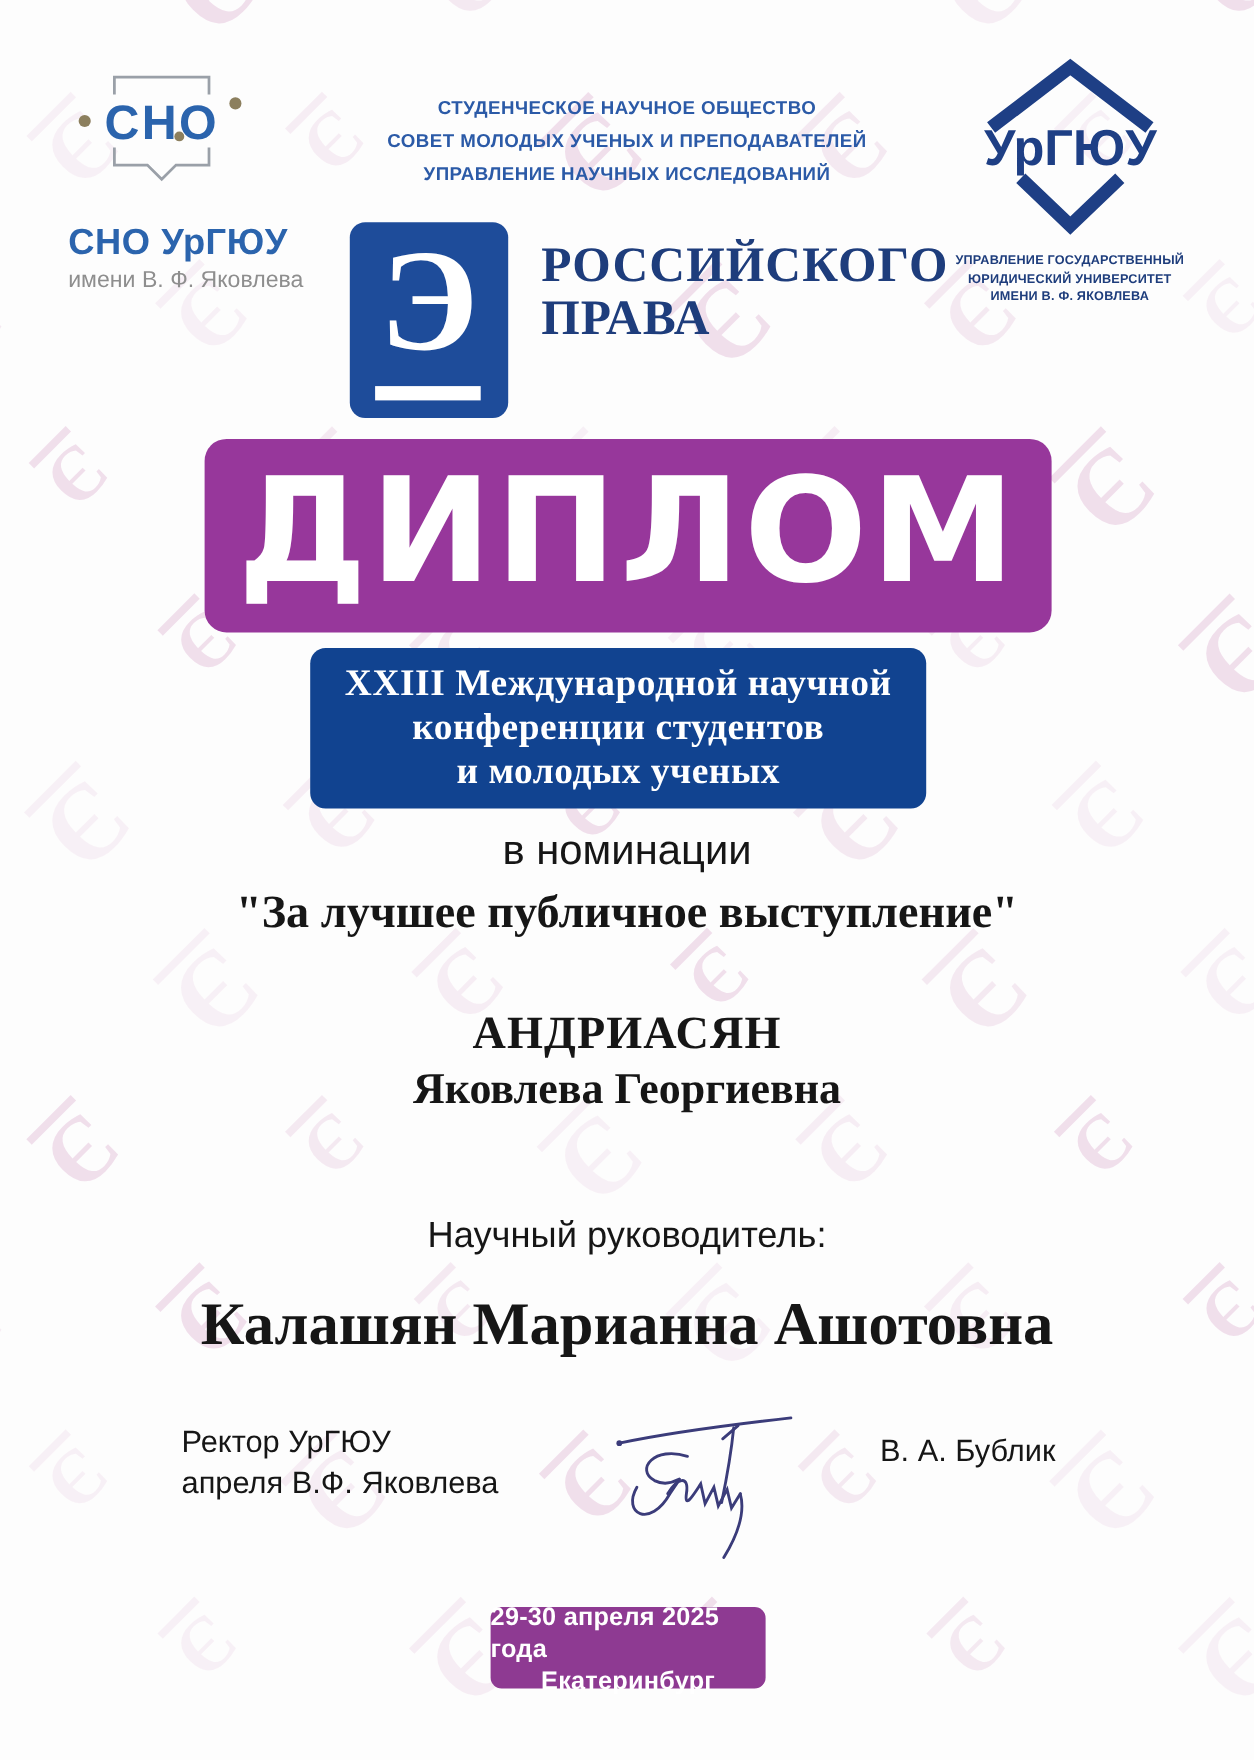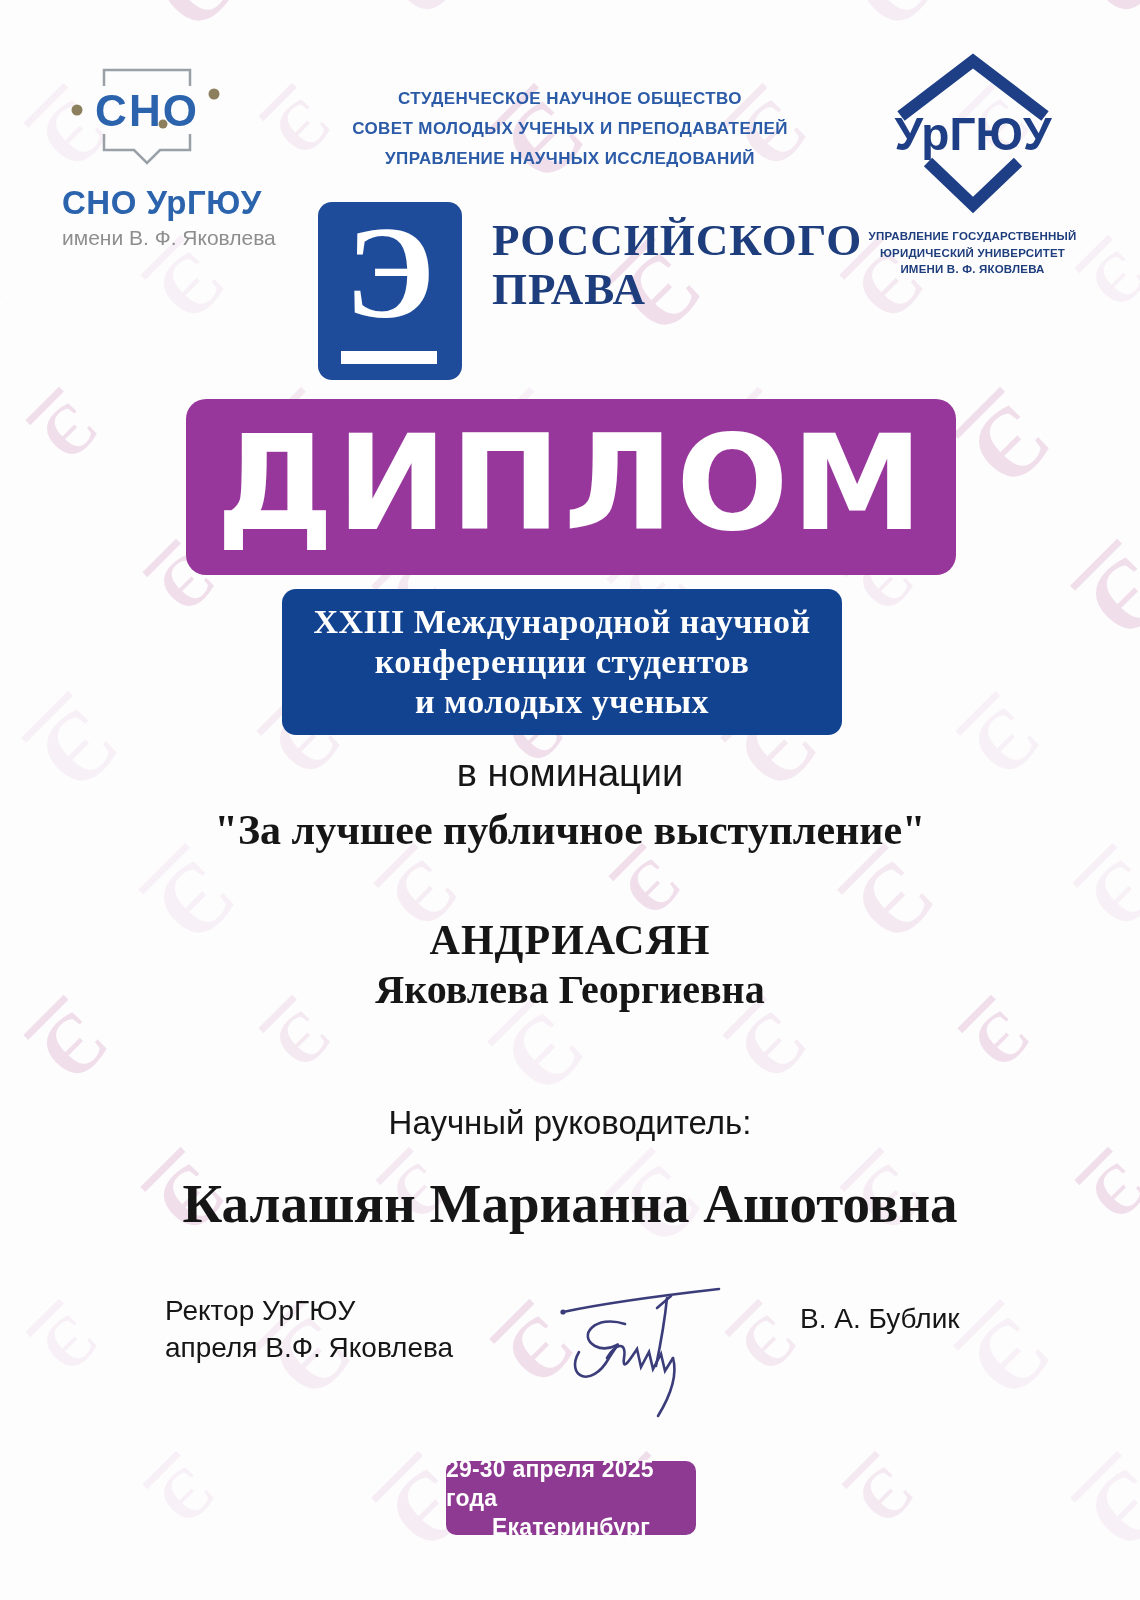--- a/index.html
+++ b/index.html
@@ -33,21 +33,21 @@
     color:var(--wm-pink,#c06aa8);
     transform:rotate(135deg);
     text-decoration:underline;
     text-decoration-thickness:7px;
     text-underline-offset:9px;
     line-height:1;
   }
   .layer{position:absolute;z-index:1}
   
   .sno-block{left:62px;top:60px;width:232px;text-align:left}
-  .sno-title{font-size:33px;font-weight:bold;color:#2b64ad;letter-spacing:.5px;margin-top:8px}
+  .sno-title{font-size:33px;font-weight:bold;color:#2b64ad;letter-spacing:.5px;margin-top:24px}
   .sno-sub{font-size:21px;color:var(--gray,#8e8e8e);margin-top:4px}
   .org-block{left:290px;top:84px;width:560px;text-align:center}
   .org-line{font-size:17px;font-weight:bold;color:var(--brand-blue,#2b5aa7);line-height:30px;letter-spacing:.4px}
   .urgyu-block{left:855px;top:50px;width:235px;text-align:center}
   .urgyu-caption{margin-top:8px}
   .urgyu-caption div{font-size:11.5px;font-weight:bold;color:var(--title-blue,#1e3d7c);line-height:16.5px;letter-spacing:.2px}
   
   .event-row{left:318px;top:202px;display:flex}
   .e-square{
     position:relative;width:144px;height:178px;border-radius:14px;

